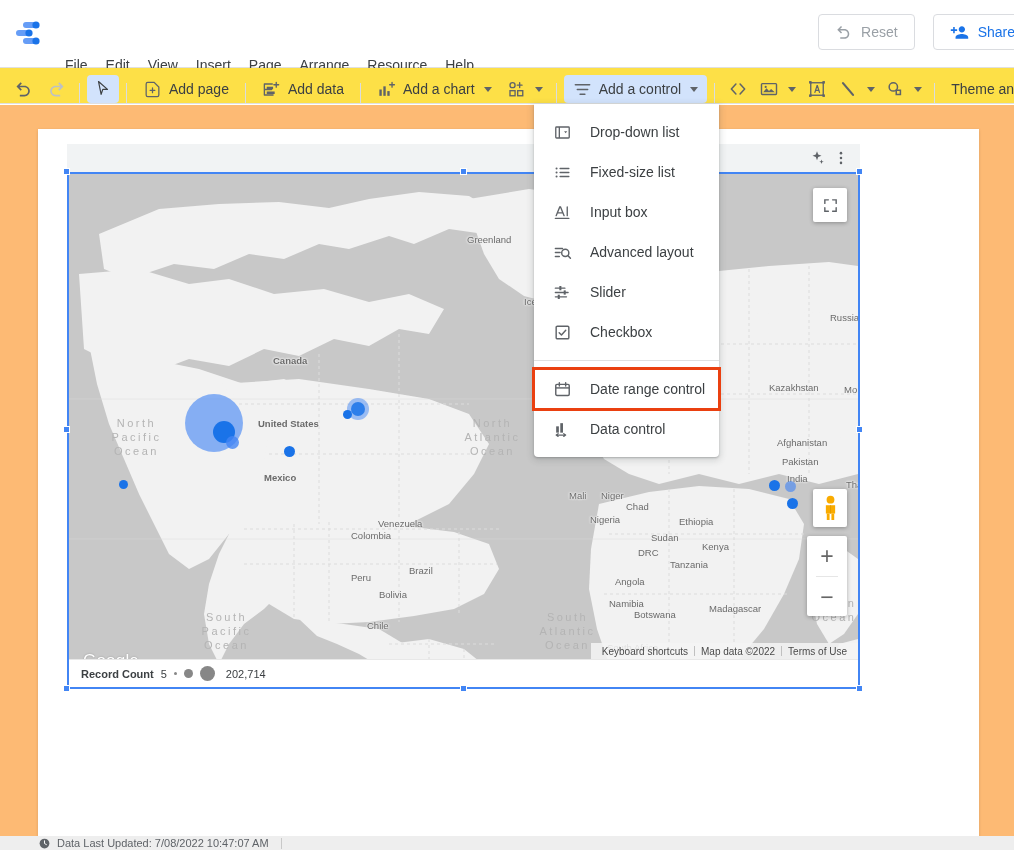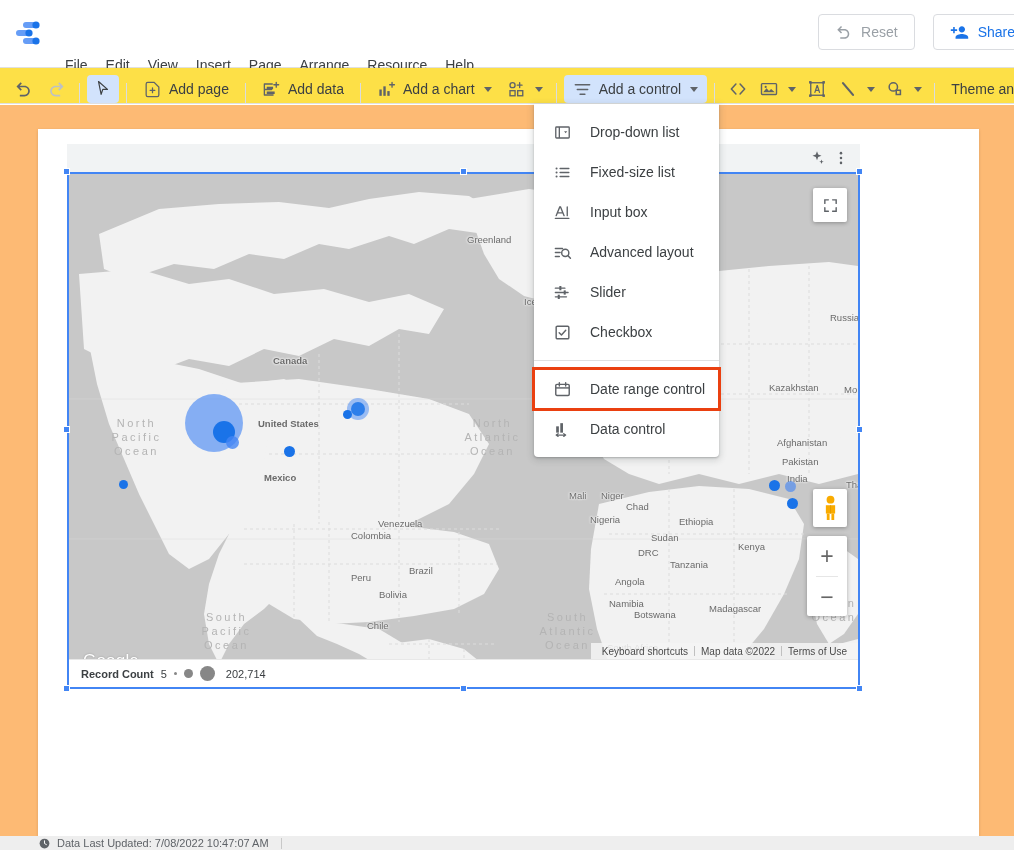--- a/index.html
+++ b/index.html
@@ -464,21 +464,21 @@
           <div class="map-label" style="left:340px;top:391px;">Brazil</div>
           <div class="map-label" style="left:298px;top:446px;">Chile</div>
           <div class="map-label" style="left:325px;top:488px;">Argentina</div>
           <div class="map-label" style="left:500px;top:316px;">Mali</div>
           <div class="map-label" style="left:532px;top:316px;">Niger</div>
           <div class="map-label" style="left:582px;top:318px;margin-top:40px;">Sudan</div>
           <div class="map-label" style="left:557px;top:327px;">Chad</div>
           <div class="map-label" style="left:521px;top:340px;">Nigeria</div>
           <div class="map-label" style="left:610px;top:342px;">Ethiopia</div>
           <div class="map-label" style="left:569px;top:373px;">DRC</div>
-          <div class="map-label" style="left:644px;top:367px;padding-left:25px;">Kenya</div>
+          <div class="map-label" style="left:608px;top:367px;padding-left:25px;">Kenya</div>
           <div class="map-label" style="left:601px;top:385px;">Tanzania</div>
           <div class="map-label" style="left:546px;top:402px;">Angola</div>
           <div class="map-label" style="left:540px;top:424px;">Namibia</div>
           <div class="map-label" style="left:565px;top:435px;">Botswana</div>
           <div class="map-label" style="left:640px;top:429px;">Madagascar</div>
           <div class="map-label" style="left:538px;top:468px;">South Africa</div>
 
           <div class="map-label ocean" style="left:20px;top:242px;width:95px;">North<br>Pacific<br>Ocean</div>
           <div class="map-label ocean" style="left:376px;top:242px;width:95px;">North<br>Atlantic<br>Ocean</div>
           <div class="map-label ocean" style="left:110px;top:436px;width:95px;">South<br>Pacific<br>Ocean</div>

